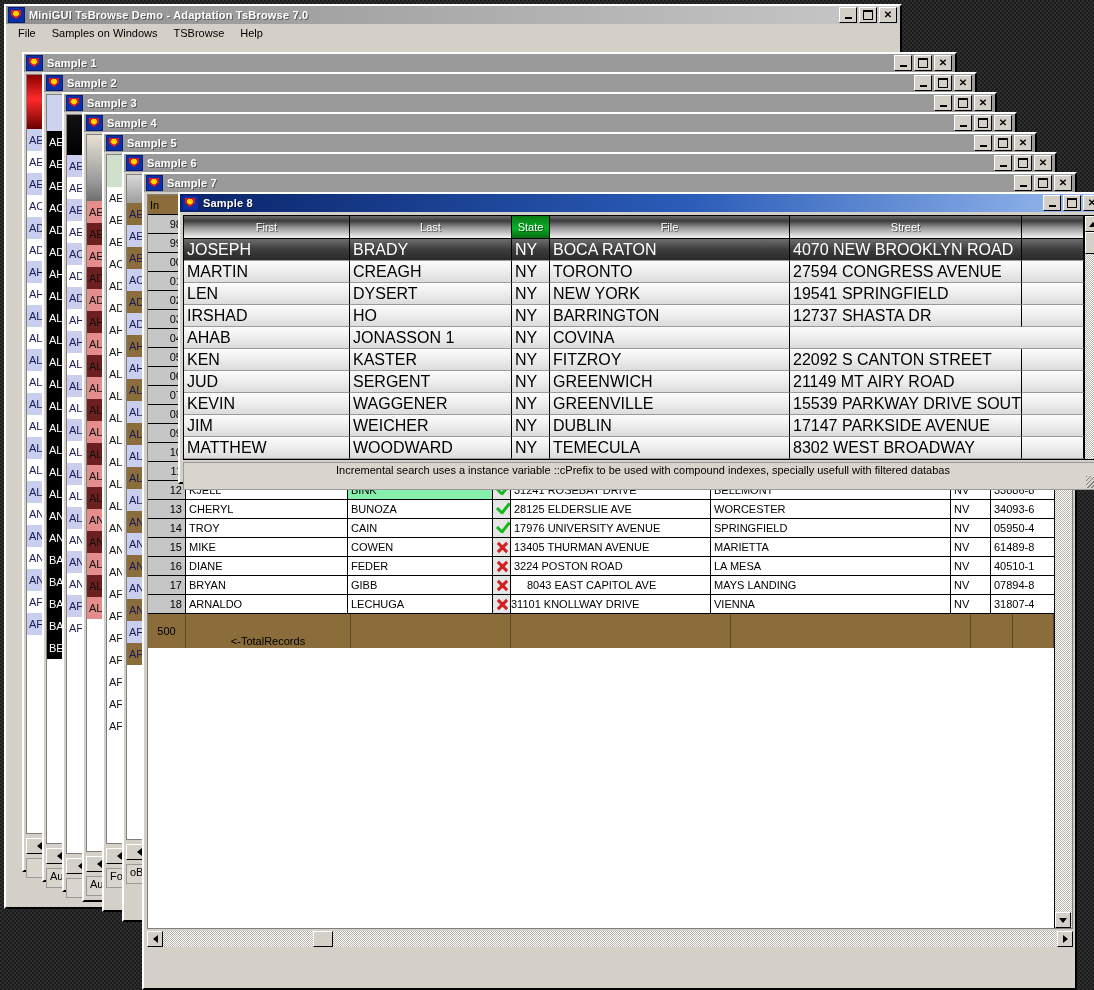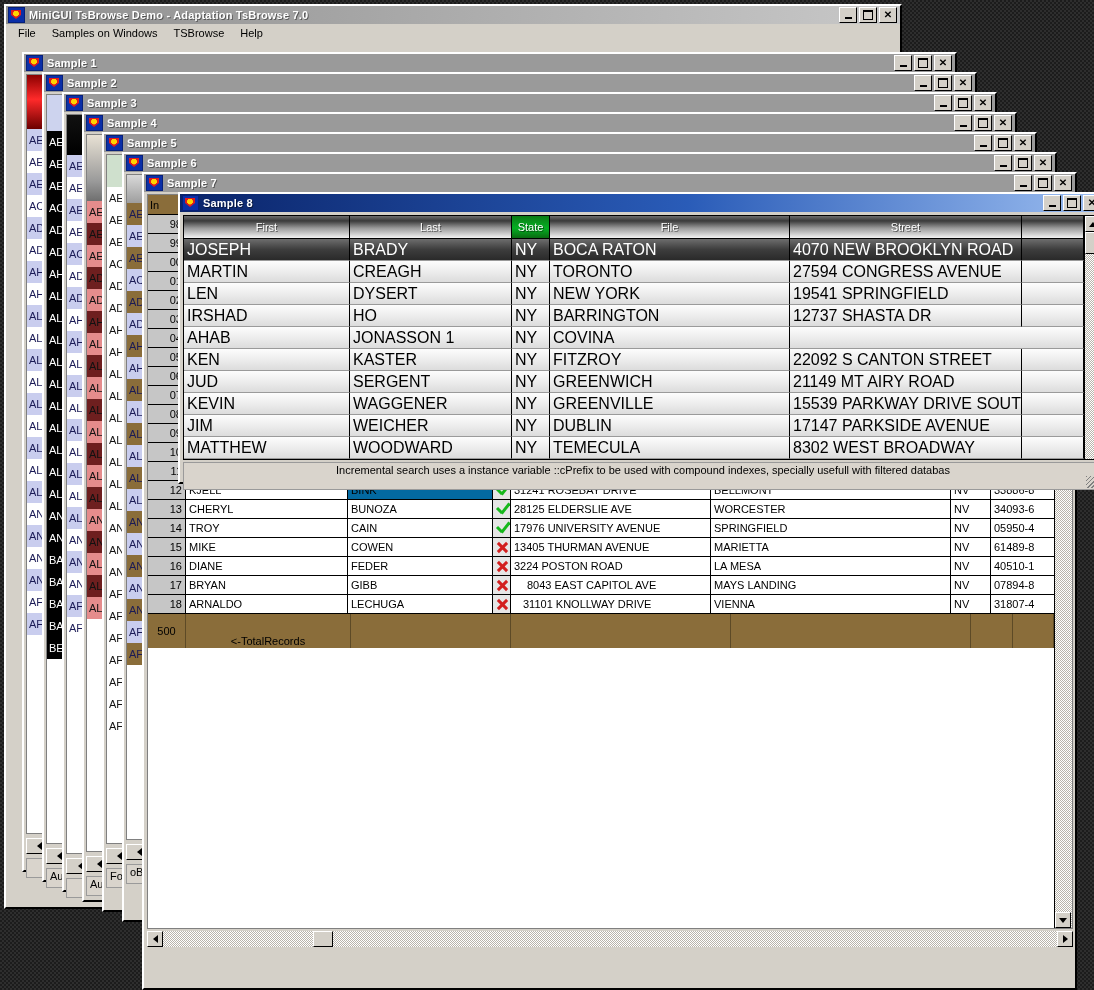--- a/index.html
+++ b/index.html
@@ -640,21 +640,21 @@
               <span class="mk x"></span>
             </div>
             <div style="width: 200px; border-right: 1px solid rgb(0, 0, 0); border-bottom: 1px solid rgb(0, 0, 0); box-sizing: border-box; background: rgb(255, 255, 255); display: flex; align-items: center; padding: 0px 3px; overflow: hidden; white-space: nowrap;">31456 SHERLOCK STREET</div>
             <div style="width: 240px; border-right: 1px solid rgb(0, 0, 0); border-bottom: 1px solid rgb(0, 0, 0); box-sizing: border-box; background: rgb(255, 255, 255); display: flex; align-items: center; padding: 0px 3px; overflow: hidden; white-space: nowrap;">WILLOWBROOK</div>
             <div style="width: 40px; border-right: 1px solid rgb(0, 0, 0); border-bottom: 1px solid rgb(0, 0, 0); box-sizing: border-box; background: rgb(255, 255, 255); display: flex; align-items: center; padding: 0px 3px; overflow: hidden; white-space: nowrap;">NV</div>
             <div style="flex: 1 1 0%; border-bottom: 1px solid rgb(0, 0, 0); box-sizing: border-box; background: rgb(255, 255, 255); display: flex; align-items: center; padding: 0px 3px; overflow: hidden; white-space: nowrap;">09280-7</div>
           </div>
           <div style="display: flex; height: 19px; font-size: 11px; align-items: stretch;">
             <div style="width: 38px; background: rgb(198, 198, 198); border-right: 1px solid rgb(0, 0, 0); border-bottom: 1px solid rgb(0, 0, 0); box-sizing: border-box; display: flex; align-items: center; justify-content: flex-end; padding-right: 3px; overflow: hidden;">12</div>
             <div style="width: 162px; border-right: 1px solid rgb(0, 0, 0); border-bottom: 1px solid rgb(0, 0, 0); box-sizing: border-box; background: rgb(255, 255, 255); display: flex; align-items: center; padding: 0px 3px; overflow: hidden; white-space: nowrap;">KJELL</div>
-            <div style="width: 145px; border-right: 1px solid rgb(0, 0, 0); border-bottom: 1px solid rgb(0, 0, 0); box-sizing: border-box; background: #0369a1; display: flex; align-items: center; padding: 0px 3px; overflow: hidden; white-space: nowrap;">BINK</div>
+            <div style="width: 145px; border-right: 1px solid rgb(0, 0, 0); border-bottom: 1px solid rgb(0, 0, 0); box-sizing: border-box; background: #86efac; display: flex; align-items: center; padding: 0px 3px; overflow: hidden; white-space: nowrap;">BINK</div>
             <div style="width: 18px; border-right: 1px solid rgb(0, 0, 0); border-bottom: 1px solid rgb(0, 0, 0); box-sizing: border-box; background: rgb(230, 230, 230); display: flex; align-items: center; padding: 0px 3px; overflow: hidden; white-space: nowrap; justify-content: center;">
               <span class="mk v"></span>
             </div>
             <div style="width: 200px; border-right: 1px solid rgb(0, 0, 0); border-bottom: 1px solid rgb(0, 0, 0); box-sizing: border-box; background: rgb(255, 255, 255); display: flex; align-items: center; padding: 0px 3px; overflow: hidden; white-space: nowrap;">31241 ROSEBAY DRIVE</div>
             <div style="width: 240px; border-right: 1px solid rgb(0, 0, 0); border-bottom: 1px solid rgb(0, 0, 0); box-sizing: border-box; background: rgb(255, 255, 255); display: flex; align-items: center; padding: 0px 3px; overflow: hidden; white-space: nowrap;">BELLMONT</div>
             <div style="width: 40px; border-right: 1px solid rgb(0, 0, 0); border-bottom: 1px solid rgb(0, 0, 0); box-sizing: border-box; background: rgb(255, 255, 255); display: flex; align-items: center; padding: 0px 3px; overflow: hidden; white-space: nowrap;">NV</div>
             <div style="flex: 1 1 0%; border-bottom: 1px solid rgb(0, 0, 0); box-sizing: border-box; background: rgb(255, 255, 255); display: flex; align-items: center; padding: 0px 3px; overflow: hidden; white-space: nowrap;">33886-8</div>
           </div>
           <div style="display: flex; height: 19px; font-size: 11px; align-items: stretch;">
             <div style="width: 38px; background: rgb(198, 198, 198); border-right: 1px solid rgb(0, 0, 0); border-bottom: 1px solid rgb(0, 0, 0); box-sizing: border-box; display: flex; align-items: center; justify-content: flex-end; padding-right: 3px; overflow: hidden;">13</div>
@@ -716,21 +716,21 @@
             <div style="width: 40px; border-right: 1px solid rgb(0, 0, 0); border-bottom: 1px solid rgb(0, 0, 0); box-sizing: border-box; background: rgb(255, 255, 255); display: flex; align-items: center; padding: 0px 3px; overflow: hidden; white-space: nowrap;">NV</div>
             <div style="flex: 1 1 0%; border-bottom: 1px solid rgb(0, 0, 0); box-sizing: border-box; background: rgb(255, 255, 255); display: flex; align-items: center; padding: 0px 3px; overflow: hidden; white-space: nowrap;">07894-8</div>
           </div>
           <div style="display: flex; height: 19px; font-size: 11px; align-items: stretch;">
             <div style="width: 38px; background: rgb(198, 198, 198); border-right: 1px solid rgb(0, 0, 0); border-bottom: 1px solid rgb(0, 0, 0); box-sizing: border-box; display: flex; align-items: center; justify-content: flex-end; padding-right: 3px; overflow: hidden;">18</div>
             <div style="width: 162px; border-right: 1px solid rgb(0, 0, 0); border-bottom: 1px solid rgb(0, 0, 0); box-sizing: border-box; background: rgb(255, 255, 255); display: flex; align-items: center; padding: 0px 3px; overflow: hidden; white-space: nowrap;">ARNALDO</div>
             <div style="width: 145px; border-right: 1px solid rgb(0, 0, 0); border-bottom: 1px solid rgb(0, 0, 0); box-sizing: border-box; background: rgb(255, 255, 255); display: flex; align-items: center; padding: 0px 3px; overflow: hidden; white-space: nowrap;">LECHUGA</div>
             <div style="width: 18px; border-right: 1px solid rgb(0, 0, 0); border-bottom: 1px solid rgb(0, 0, 0); box-sizing: border-box; background: rgb(230, 230, 230); display: flex; align-items: center; padding: 0px 3px; overflow: hidden; white-space: nowrap; justify-content: center;">
               <span class="mk x"></span>
             </div>
-            <div style="width: 200px; border-right: 1px solid rgb(0, 0, 0); border-bottom: 1px solid rgb(0, 0, 0); box-sizing: border-box; background: rgb(255, 255, 255); display: flex; align-items: center; padding: 0px 12px; overflow: hidden; white-space: nowrap;">31101 KNOLLWAY DRIVE</div>
+            <div style="width: 200px; border-right: 1px solid rgb(0, 0, 0); border-bottom: 1px solid rgb(0, 0, 0); box-sizing: border-box; background: rgb(255, 255, 255); display: flex; align-items: center; padding: 0px 0; overflow: hidden; white-space: nowrap;">31101 KNOLLWAY DRIVE</div>
             <div style="width: 240px; border-right: 1px solid rgb(0, 0, 0); border-bottom: 1px solid rgb(0, 0, 0); box-sizing: border-box; background: rgb(255, 255, 255); display: flex; align-items: center; padding: 0px 3px; overflow: hidden; white-space: nowrap;">VIENNA</div>
             <div style="width: 40px; border-right: 1px solid rgb(0, 0, 0); border-bottom: 1px solid rgb(0, 0, 0); box-sizing: border-box; background: rgb(255, 255, 255); display: flex; align-items: center; padding: 0px 3px; overflow: hidden; white-space: nowrap;">NV</div>
             <div style="flex: 1 1 0%; border-bottom: 1px solid rgb(0, 0, 0); box-sizing: border-box; background: rgb(255, 255, 255); display: flex; align-items: center; padding: 0px 3px; overflow: hidden; white-space: nowrap;">31807-4</div>
           </div>
         </div>
       <div class="footrow">
         <div class="fcell" style="width:38px;justify-content:center;">500</div>
         <div class="fcell" style="width:165px;flex-direction:row;align-items:flex-end;justify-content:center;line-height:13px;">
           <span>&lt;-Total</span>
           <span>Records</span>

